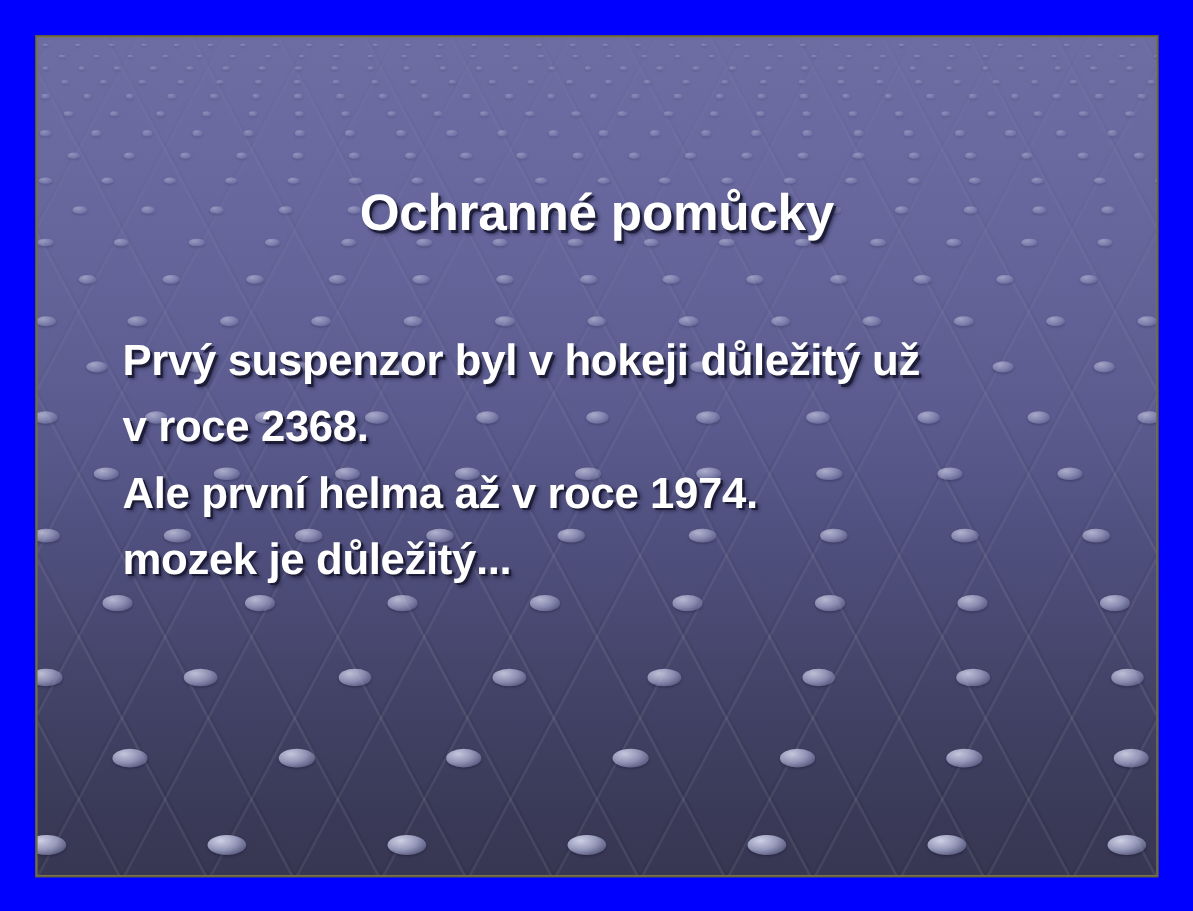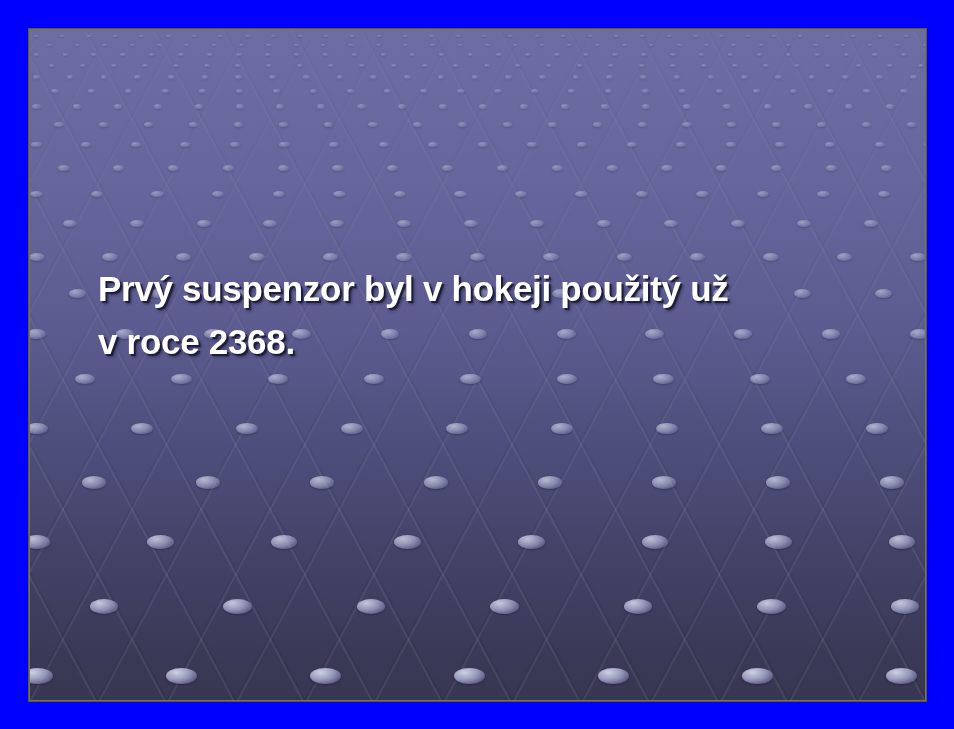--- a/index.html
+++ b/index.html
@@ -503,20 +503,23 @@
         <div class="stud" style="left: 860.8px; top: 569px; width: 28.7px; height: 14.9px; opacity: 0.936;"></div>
         <div class="stud" style="left: -8.4px; top: 638.4px; width: 31px; height: 16.1px; opacity: 1;"></div>
         <div class="stud" style="left: 135.6px; top: 638.4px; width: 31px; height: 16.1px; opacity: 1;"></div>
         <div class="stud" style="left: 279.6px; top: 638.4px; width: 31px; height: 16.1px; opacity: 1;"></div>
         <div class="stud" style="left: 423.6px; top: 638.4px; width: 31px; height: 16.1px; opacity: 1;"></div>
         <div class="stud" style="left: 567.6px; top: 638.4px; width: 31px; height: 16.1px; opacity: 1;"></div>
         <div class="stud" style="left: 711.6px; top: 638.4px; width: 31px; height: 16.1px; opacity: 1;"></div>
         <div class="stud" style="left: 855.6px; top: 638.4px; width: 31px; height: 16.1px; opacity: 1;"></div>
       </div>
 
+    <div id="title">Ochranné pomůcky</div>
 
     <div id="body-text">
-      <span class="ln">Prvý suspenzor byl v hokeji použitý už</span>
+      <span class="ln">Prvý suspenzor byl v hokeji důležitý už</span>
       <span class="ln">v roce 2368.</span>
+      <span class="ln">Ale první helma až v roce 1974.</span>
+      <span class="ln">mozek je důležitý...</span>
     </div>
 
   </div>
 </div>
 
 </body></html>

